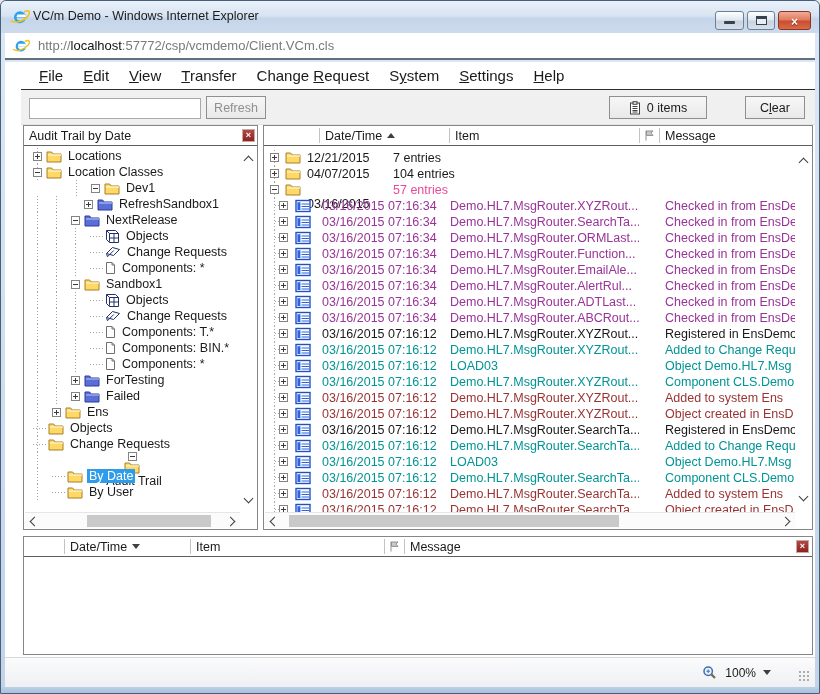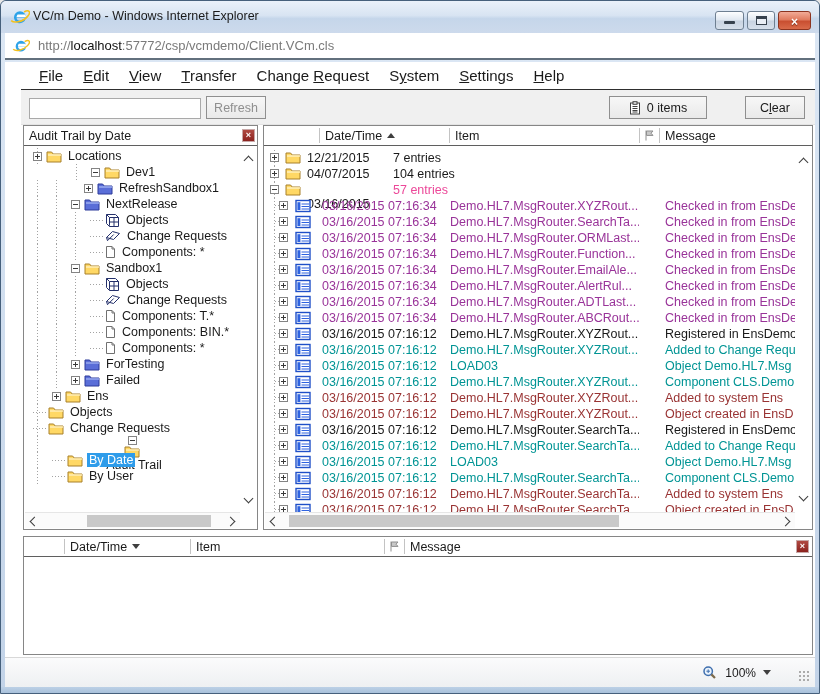--- a/index.html
+++ b/index.html
@@ -181,20 +181,31 @@
               <span class="tguide" style="left: 12px;"></span>
               <span class="exp plus"></span>
               <span class="ticon">
                 <svg width="16" height="13" viewBox="0 0 16 13">
                   <path d="M1 12V2h4.6l1.6 2H15v8z" fill="#FFD865" stroke="#a8802a"></path>
                   <path d="M2 5h13" stroke="#fff0bd" stroke-width="1.4" fill="none"></path>
                 </svg>
               </span>
               <span class="tlabel">Locations</span>
             </div>
+            <div class="trow" style="padding-left: 8px;">
+              <span class="tguide" style="left: 12px;"></span>
+              <span class="exp "></span>
+              <span class="ticon">
+                <svg width="16" height="13" viewBox="0 0 16 13">
+                  <path d="M1 12V2h4.6l1.6 2H15v8z" fill="#FFD865" stroke="#a8802a"></path>
+                  <path d="M2 5h13" stroke="#fff0bd" stroke-width="1.4" fill="none"></path>
+                </svg>
+              </span>
+              <span class="tlabel">Location Classes</span>
+            </div>
             <div class="trow" style="padding-left: 27px; margin-left: 39px;">
               <span class="tguide" style="left: 12px;"></span>
               <span class="exp "></span>
               <span class="ticon">
                 <svg width="16" height="13" viewBox="0 0 16 13">
                   <path d="M1 12V2h4.6l1.6 2H15v8z" fill="#FFD865" stroke="#a8802a"></path>
                   <path d="M2 5h13" stroke="#fff0bd" stroke-width="1.4" fill="none"></path>
                 </svg>
               </span>
               <span class="tlabel">Dev1</span>

